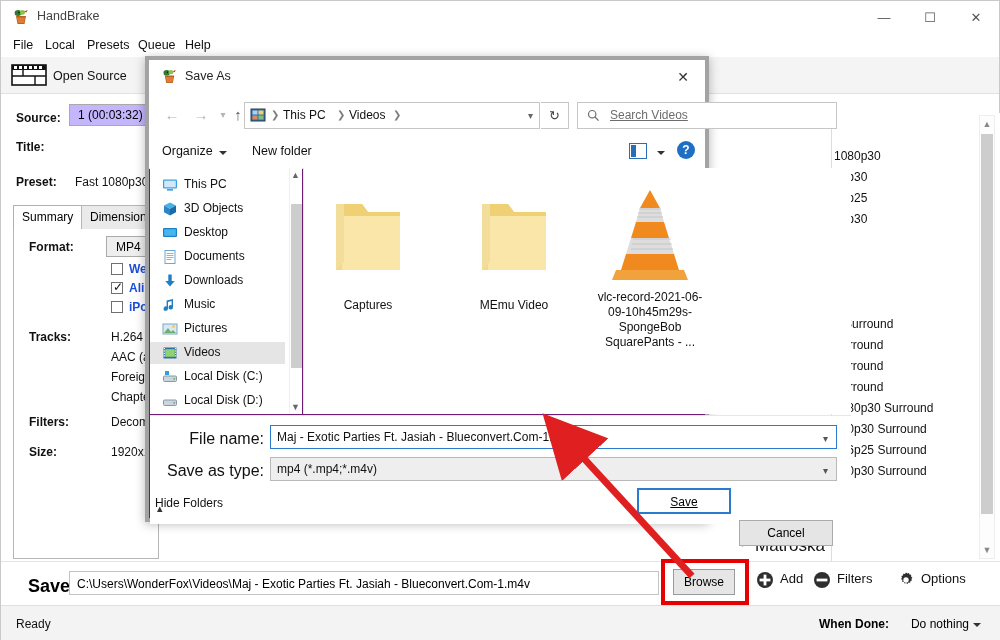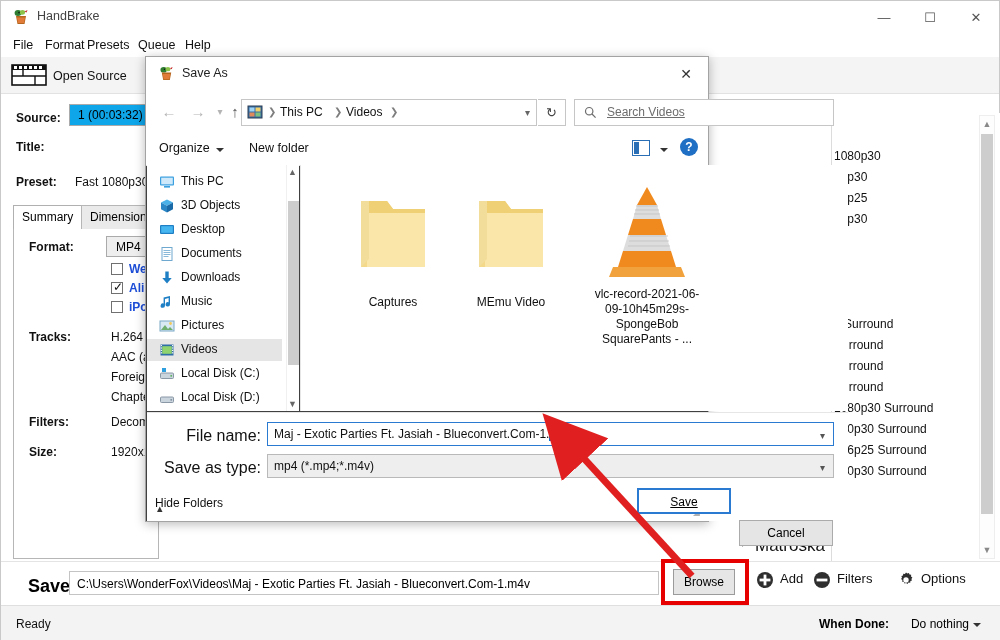--- a/index.html
+++ b/index.html
@@ -25,21 +25,21 @@
   .hb-menubar{position:absolute;left:0;top:32px;width:100%;height:24px;background:#ffffff;}
   .menu-item{position:absolute;top:4px;font-size:12.5px;color:#111;padding:1px 6px;}
 
   .hb-toolbar{position:absolute;left:0;top:56px;width:100%;height:36px;background:#f4f4f4;border-bottom:1px solid #e2e2e2;}
   .tool-icon{position:absolute;left:10px;top:6px;width:36px;height:24px;}
   .tool-label{position:absolute;left:52px;top:12px;font-size:12.5px;color:#111;}
 
   
   .meta-lbl{position:absolute;font-weight:bold;font-size:12px;color:#111;}
   .meta-val{position:absolute;font-size:12px;color:#111;}
-  .title-combo{position:absolute;left:68px;top:103px;width:120px;height:22px;background:#0ea5e9;border:1px solid #aaa;box-sizing:border-box;text-align:right;}
+  .title-combo{position:absolute;left:68px;top:103px;width:120px;height:22px;background:#c4b5fd;border:1px solid #aaa;box-sizing:border-box;text-align:right;}
   .title-combo span{position:absolute;left:8px;top:3px;font-size:12px;}
 
   .tabbar{position:absolute;left:12px;top:204px;height:24px;}
   .tab{position:absolute;top:0;height:24px;box-sizing:border-box;border:1px solid #b6b6b6;border-bottom:none;background:#eaeaea;}
   .tab.active{background:#ffffff;border-color:#b0b0b0;}
   .tab span{position:absolute;left:8px;top:4px;font-size:12px;white-space:nowrap;}
   .tabpanel{position:absolute;left:12px;top:228px;width:146px;height:330px;background:#fff;border:1px solid #b6b6b6;border-top:none;box-sizing:border-box;}
 
   .fmt-box{position:absolute;left:105px;top:235px;width:56px;height:21px;background:#eeeeee;border:1px solid #aaa;box-sizing:border-box;}
   .fmt-box span{position:absolute;left:9px;top:3px;font-size:12px;}
@@ -71,21 +71,21 @@
   .bb-action{position:absolute;top:570px;font-size:13px;color:#111;}
   .bb-icon{position:absolute;top:570px;width:18px;height:18px;}
 
   .status-bar{position:absolute;left:0;top:604px;width:1000px;height:36px;background:#f3f3f3;border-top:1px solid #dfdfdf;}
   .status-text{position:absolute;left:15px;top:616px;font-size:12px;color:#111;}
   .whendone-lbl{position:absolute;right:110px;top:616px;font-weight:bold;font-size:12px;}
   .whendone-val{position:absolute;right:30px;top:616px;font-size:12px;}
   .whendone-car{position:absolute;right:18px;top:622px;width:0;height:0;border-top:4px solid #333;border-left:4px solid transparent;border-right:4px solid transparent;}
 
   
-  .dlg{position:absolute;left:145px;top:56px;width:564px;height:466px;background:#404040;border:1px solid #a3a3a3;box-shadow:0 2px 10px rgba(0,0,0,.28);box-sizing:border-box;}
+  .dlg{position:absolute;left:145px;top:56px;width:564px;height:466px;background:#701a75;border:4px solid #a3a3a3;box-shadow:0 2px 10px rgba(0,0,0,.28);box-sizing:border-box;}
   .dlg-title{position:absolute;left:0;top:0;width:100%;height:34px;background:#fff;}
   .dlg-title-icon{position:absolute;left:12px;top:8px;width:17px;height:17px;}
   .dlg-title-text{position:absolute;left:36px;top:9px;font-size:12.5px;color:#222;}
   .dlg-close{position:absolute;right:0;top:0;width:44px;height:34px;}
   .dlg-close span{position:absolute;left:50%;top:50%;transform:translate(-50%,-50%);font-size:14px;color:#333;}
 
   .nav-row{position:absolute;left:0;top:34px;width:100%;height:42px;background:#fff;}
   .nav-btn{position:absolute;top:10px;width:22px;height:22px;text-align:center;line-height:22px;font-size:15px;color:#b4b4b4;}
   .nav-btn.enabled{color:#5a5a5a;}
   .crumb-bar{position:absolute;left:95px;top:8px;width:296px;height:27px;background:#fff;border:1px solid #c6c6c6;box-sizing:border-box;}
@@ -164,21 +164,21 @@
       <div class="wbtn max">
           <span>☐</span>
         </div>
       <div class="wbtn close">
           <span>✕</span>
         </div>
     </div>
 
     <div class="hb-menubar">
       <div class="menu-item" style="left:6px">File</div>
-      <div class="menu-item" style="left:38px">Format</div>
+      <div class="menu-item" style="left:38px">Local</div>
       <div class="menu-item" style="left:80px">Presets</div>
       <div class="menu-item" style="left:131px">Queue</div>
       <div class="menu-item" style="left:178px">Help</div>
     </div>
 
     <div class="hb-toolbar">
       <span class="tool-icon">
         <svg width="36" height="24" viewBox="0 0 36 24">
           <rect x="1" y="2" width="34" height="20" fill="#fff" stroke="#111" stroke-width="1.6"></rect>
           <rect x="1" y="2" width="34" height="5" fill="#111"></rect>
@@ -465,21 +465,21 @@
       </div>
     </div>
 
     <div class="nav-scroll">
       <div class="ar" style="top:0">▲</div>
       <div class="th"></div>
       <div class="ar" style="bottom:0">▼</div>
     </div>
 
     <div class="file-pane">
-      <div class="file-item" style="left:32px;top:18px">
+      <div class="file-item" style="left:4px;top:18px">
         <svg width="120" height="105" viewBox="0 0 120 105">
           <path d="M28 18 h26 l6 8 h32 v58 h-64 z" fill="#f5d98a"></path>
           <path d="M28 18 h26 l6 8 h32 v10 h-64 z" fill="#f0d075"></path>
           <path d="M34 30 h58 v54 h-58 z" fill="#fae6a8"></path>
           <path d="M28 18 v66 l8 -8 v-58 z" fill="#f3dd9a"></path>
         </svg>
         <span class="fname">Captures</span>
       </div>
 
       <div class="file-item" style="left:150px;top:18px">

